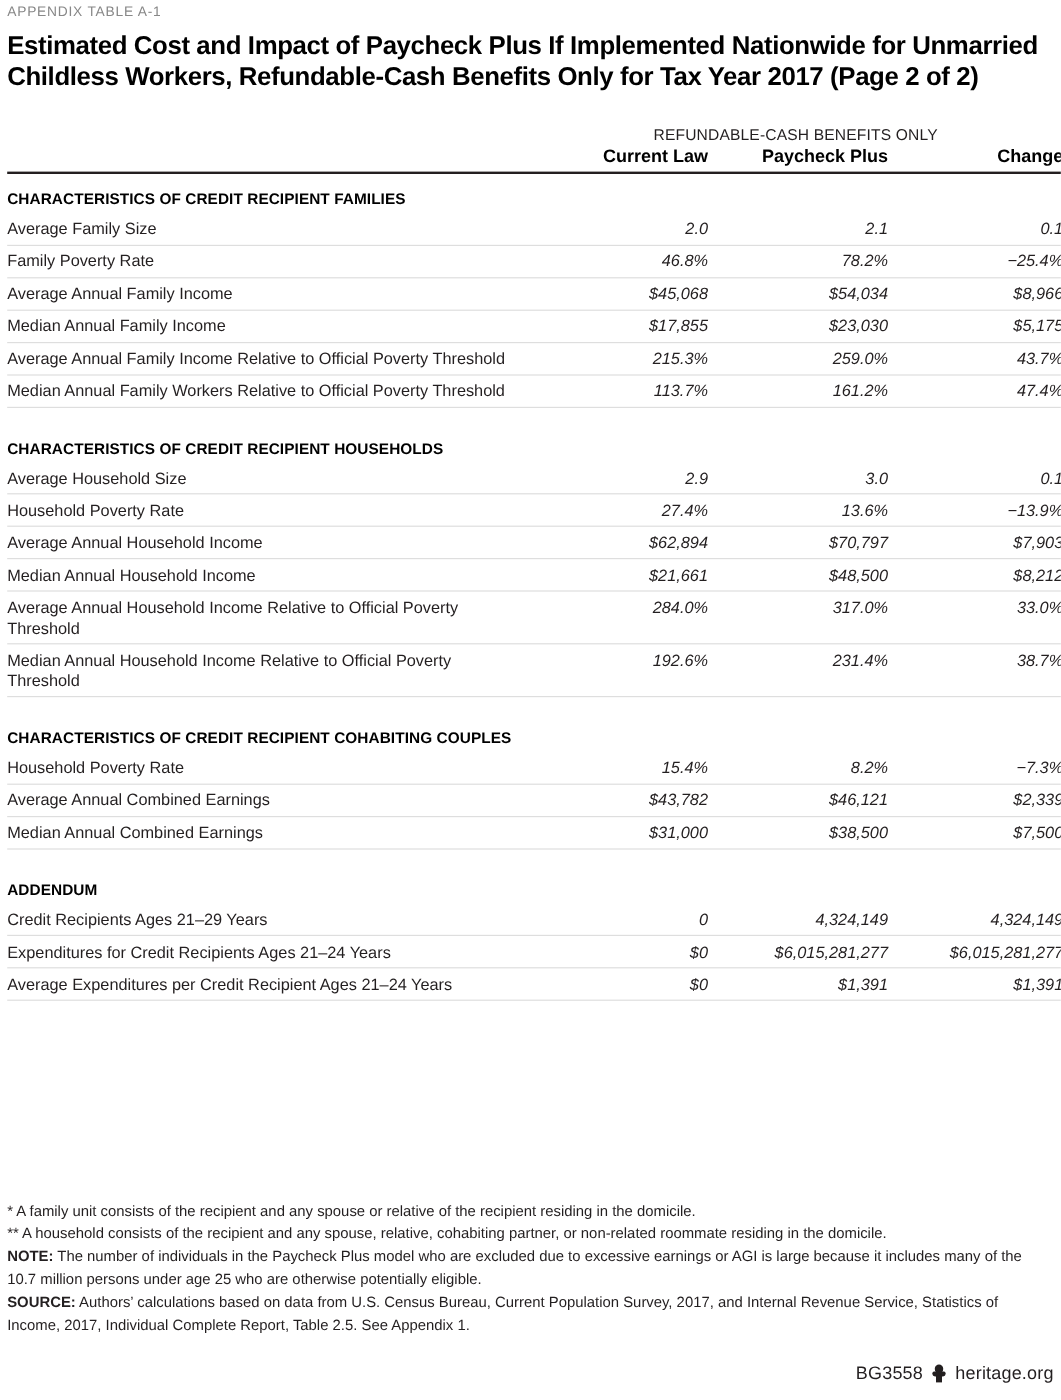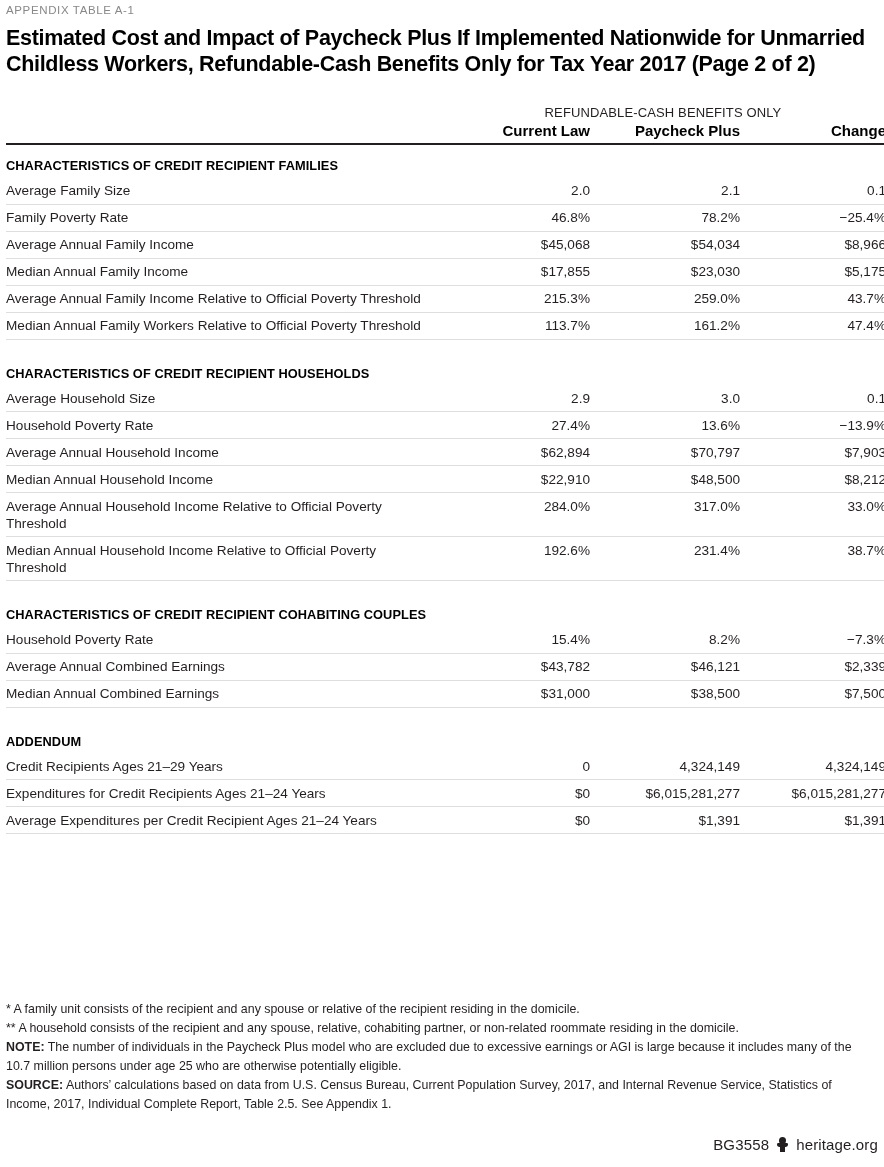--- a/index.html
+++ b/index.html
@@ -97,21 +97,21 @@
 
   tr.data td {
     font-size: 13.6px;
     line-height: 17px;
     color: #231f20;
     padding: 4.5px 0 4.5px 0;
     border-bottom: 1px solid #dedede;
     vertical-align: top;
   }
   tr.data td.label { text-align: left; padding-right: 14px; }
-  tr.data td.num { text-align: right; white-space: nowrap; }
+  tr.data td.num { text-align: right; white-space: nowrap; font-style: italic; }
   tr.data.first-in-section td { border-top: 1px solid #dedede; }
   tr.data.no-top td { border-top: none; margin-left: 20px; }
 
   .gap-row td {
     height: 9px;
     padding: 0;
     border: none;
     font-size: 0;
     line-height: 0;
   }
@@ -258,21 +258,21 @@
             <td class="num">−13.9%</td>
           </tr>
           <tr class="data">
             <td class="label">Average Annual Household Income</td>
             <td class="num">$62,894</td>
             <td class="num">$70,797</td>
             <td class="num">$7,903</td>
           </tr>
           <tr class="data">
             <td class="label">Median Annual Household Income</td>
-            <td class="num">$22,910</td>
+            <td class="num">$21,661</td>
             <td class="num">$48,500</td>
             <td class="num">$8,212</td>
           </tr>
           <tr class="data">
             <td class="label">Average Annual Household Income Relative to Official Poverty Threshold</td>
             <td class="num">284.0%</td>
             <td class="num">317.0%</td>
             <td class="num">33.0%</td>
           </tr>
           <tr class="data">

